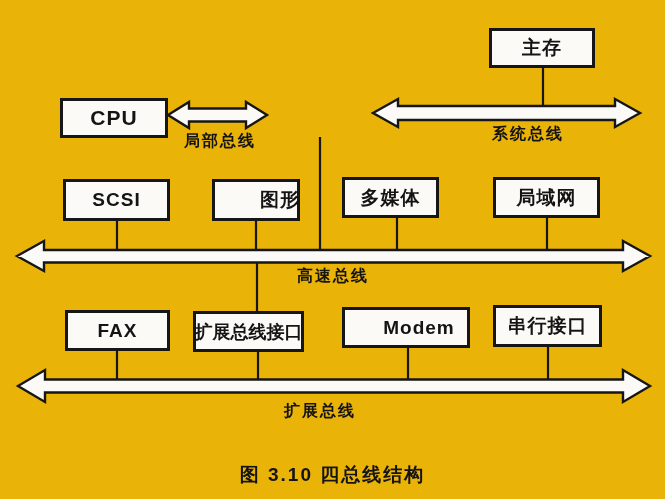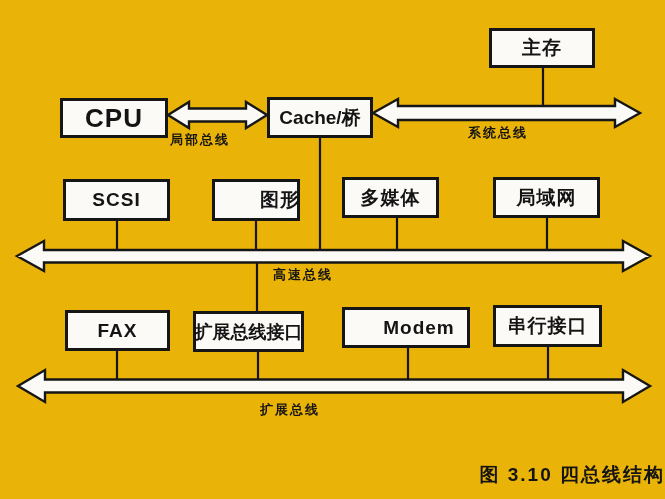--- a/index.html
+++ b/index.html
@@ -24,29 +24,29 @@
     background:#fbfaf7;
     display:flex;align-items:center;justify-content:center;
     font-weight:700;
     font-size:19px;
     letter-spacing:1px;
     white-space:nowrap;
   }
   .buslabel{
     position:absolute;
     font-weight:700;
-    font-size:13px;
+    font-size:16px;
     letter-spacing:2px;
-    text-align:left;
+    text-align:center;
     white-space:nowrap;
   }
   .caption{
     position:absolute;
     left:0;top:462px;width:665px;
-    text-align:right;
+    text-align:center;
     font-weight:700;
     font-size:19px;
     letter-spacing:2px;
   }
   .arrow{fill:#fbfaf7;stroke:#161616;stroke-width:2.4;stroke-linejoin:miter;}
   .conn{stroke:#161616;stroke-width:2.2;}
 </style>
 </head>
 <body>
 
@@ -72,27 +72,24 @@
 
     <polygon class="arrow" points="17,256 44,241 44,250 623,250 623,241 650,256 623,271 623,262.5 44,262.5 44,271"></polygon>
 
     <polygon class="arrow" points="18,386 45,370 45,379.5 623,379.5 623,370 650,386 623,402 623,392.5 45,392.5 45,402"></polygon>
   </svg>
 
   <div class="node" style="left:489px;top:28px;width:106px;height:40px;">
     <span>主存</span>
   </div>
 
-  <div class="node" style="left:60px;top:98px;width:108px;height:40px;font-size:26px;">
+  <div class="node" style="left:60px;top:98px;width:108px;height:40px;font-size:21px;">
     <span>CPU</span>
   </div>
 
-  <div class="node" style="left:267px;top:97px;width:106px;height:41px;letter-spacing:0;">
-    <span>Cache/桥</span>
-  </div>
 
   <div class="node" style="left:63px;top:179px;width:107px;height:42px;text-align:right;">
     <span>SCSI</span>
   </div>
 
   <div class="node" style="left:212px;top:179px;width:88px;height:42px;padding-left:48px;">
     <span>图形</span>
   </div>
 
   <div class="node" style="left:342px;top:177px;width:97px;height:41px;">

